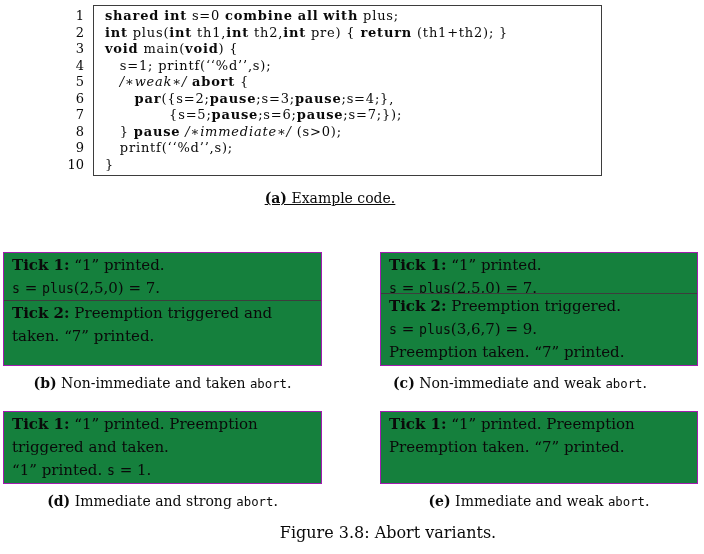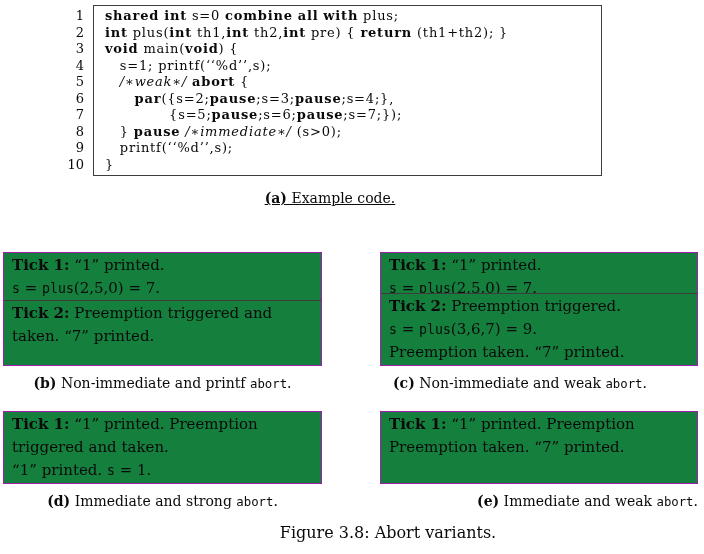--- a/index.html
+++ b/index.html
@@ -31,21 +31,21 @@
 
   
   .subcaption {
     position:absolute; text-align:center; font-size:14px; line-height:18px;
   }
   .subcaption .seg-tt { font-size:0.88em; }
   .caption-a { left:0; top:189px; width:660px;text-decoration:underline; }
   .caption-b { left:3px;   top:374px; width:319px; }
   .caption-c { left:361px; top:374px; width:318px; }
   .caption-d { left:3px;   top:492px; width:319px; }
-  .caption-e { left:380px; top:492px; width:318px;text-align:right; }
+  .caption-e { left:380px; top:492px; width:318px; }
 
   .figure-caption {
     position:absolute; left:0; top:523px; width:704px;
     text-align:center; font-size:16px;margin-left:36px;
   }
 
   
   .panel-box {
     position:absolute; border:1px solid #a21caf; background:#15803d;
     display:flex; flex-direction:column;
@@ -108,21 +108,21 @@
       <div class="tick-section">
         <div class="panel-line"><span class="seg-b">Tick 1:</span><span class="seg-n"> “1” printed.</span></div>
         <div class="panel-line"><span class="seg-tt">s</span><span class="seg-n"> = </span><span class="seg-tt">plus</span><span class="seg-n">(2,5,0) = 7.</span></div>
       </div>
       <div class="tick-section">
         <div class="panel-line"><span class="seg-b">Tick 2:</span><span class="seg-n"> Preemption triggered.</span></div>
         <div class="panel-line"><span class="seg-tt">s</span><span class="seg-n"> = </span><span class="seg-tt">plus</span><span class="seg-n">(3,6,7) = 9.</span></div>
         <div class="panel-line"><span class="seg-n">Preemption taken. “7” printed.</span></div>
       </div>
     </div>
-  <div class="subcaption caption-b"><span class="seg-b">(b)</span><span class="seg-n"> Non-immediate and printf </span><span class="seg-tt">abort</span><span class="seg-n">.</span></div>
+  <div class="subcaption caption-b"><span class="seg-b">(b)</span><span class="seg-n"> Non-immediate and taken </span><span class="seg-tt">abort</span><span class="seg-n">.</span></div>
   <div class="subcaption caption-c"><span class="seg-b">(c)</span><span class="seg-n"> Non-immediate and weak </span><span class="seg-tt">abort</span><span class="seg-n">.</span></div>
 
   <div class="panel-box panel-d">
       <div class="tick-section">
         <div class="panel-line"><span class="seg-b">Tick 1:</span><span class="seg-n"> “1” printed. Preemption</span></div>
         <div class="panel-line"><span class="seg-n">triggered and taken.</span></div>
         <div class="panel-line"><span class="seg-n">“1” printed. </span><span class="seg-tt">s</span><span class="seg-n"> = 1.</span></div>
       </div>
     </div>
   <div class="panel-box panel-e">

